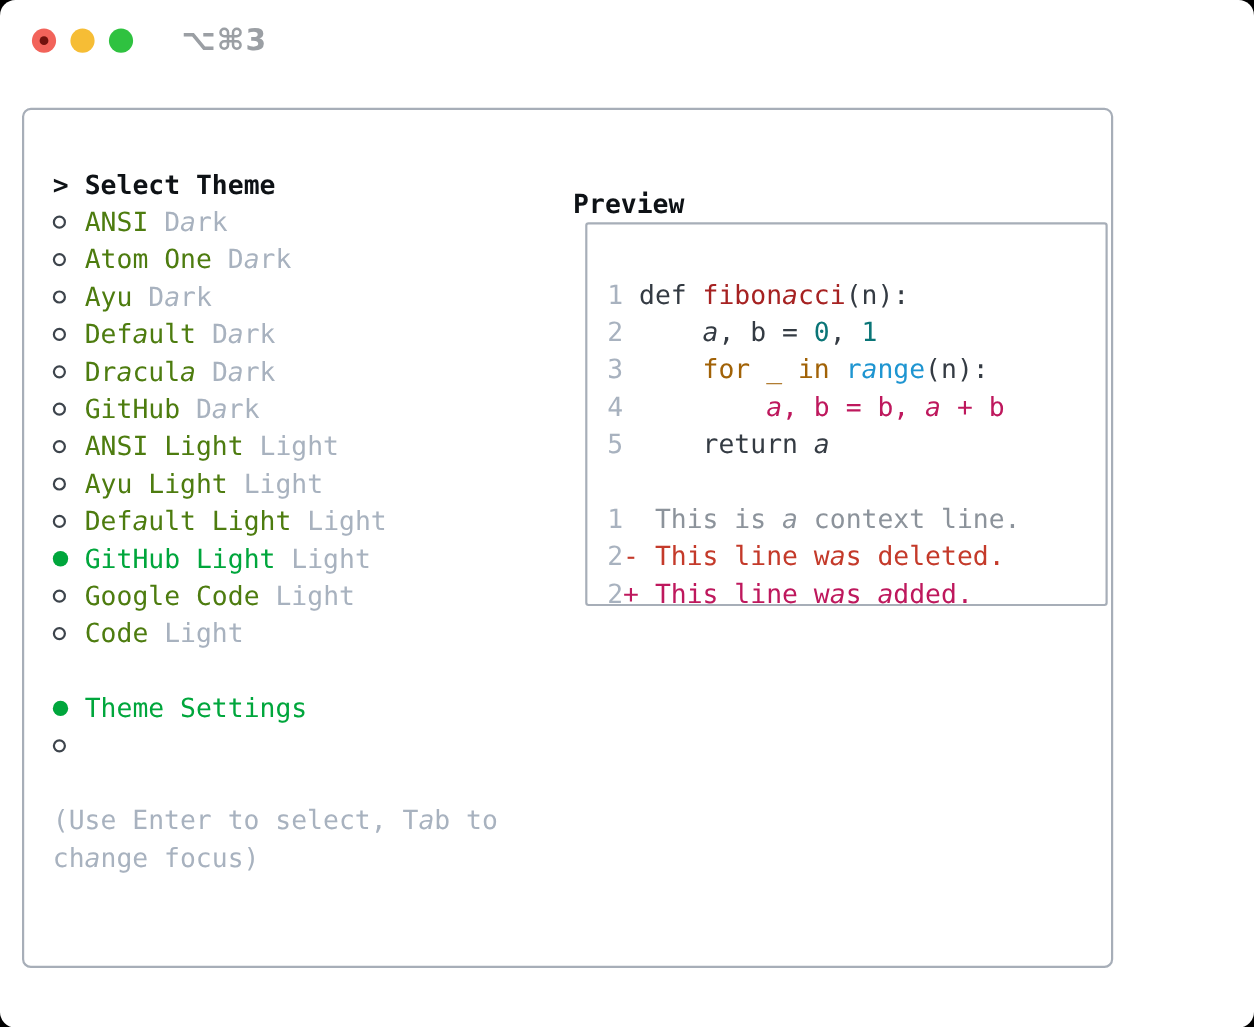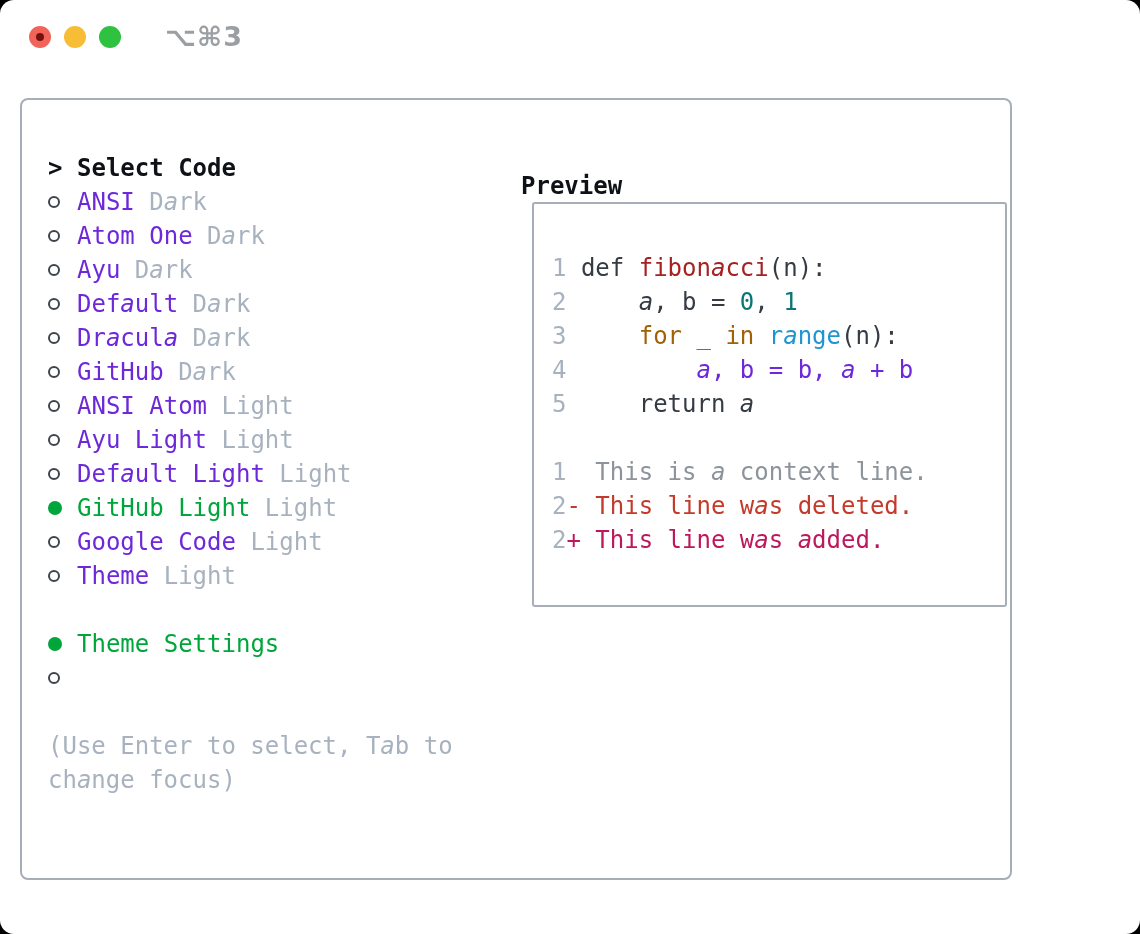--- a/index.html
+++ b/index.html
@@ -21,29 +21,29 @@
   .panel{position:absolute;left:20px;top:98px;width:992px;height:782px;box-sizing:border-box;
          border:2px solid #a7aeb8;border-radius:8px;background:#fff;font-size:24px;color:#343b43;}
 
   .left-col{position:absolute;left:26px;top:51px;}
   .row{height:34px;display:flex;align-items:center;white-space:pre;}
   .slot{width:29px;flex:0 0 29px;display:flex;align-items:center;}
   .prompt{font-weight:bold;color:#0e1216;}
   .heading{font-weight:bold;color:#0e1216;}
   .bullet{width:12px;height:12px;border-radius:50%;border:2px solid #3d444c;box-sizing:border-box;display:inline-block;}
   .bullet.sel{width:14px;height:14px;border:none;background:#00a63c;}
-  .t-name{color:#6d28d9;}
+  .t-name{color:#4d7c0f;}
   .t-name.sel{color:#00a63c;}
   .variant{color:#a8b2bf;}
   .muted{color:#a8b2bf;}
   .ia{font-style:italic;}
 
   
   .preview-title{position:absolute;left:499px;top:69px;justify-content:center;}
-  .preview-box{position:absolute;left:510px;top:102px;width:475px;height:405px;box-sizing:border-box;
+  .preview-box{position:absolute;left:510px;top:102px;width:475px;height:349px;box-sizing:border-box;
                border:2px solid #a7aeb8;border-radius:3px;text-decoration:underline;}
   .preview-lines{position:absolute;left:18px;top:47px;}
   .pline{height:34px;line-height:34px;white-space:pre;}
 </style>
 </head>
 <body>
 
 <div class="window">
 
   <div>
@@ -53,36 +53,36 @@
     <span class="light yellow"></span>
     <span class="light green"></span>
     <span class="win-title">⌥⌘3</span>
   </div>
 
   <div class="panel mono">
 
     <div class="left-col">
       <div class="row">
         <span class="slot prompt">&gt;</span>
-        <span class="heading">Select Code</span>
+        <span class="heading">Select Theme</span>
       </div>
 
       <div id="theme-list">
           <div class="row"><span class="slot"><span class="bullet"></span></span><span class="t-name">ANSI</span><span class="variant"> D<span class="ia">a</span>rk</span></div>
           <div class="row"><span class="slot"><span class="bullet"></span></span><span class="t-name">Atom One</span><span class="variant"> D<span class="ia">a</span>rk</span></div>
           <div class="row"><span class="slot"><span class="bullet"></span></span><span class="t-name">Ayu</span><span class="variant"> D<span class="ia">a</span>rk</span></div>
           <div class="row"><span class="slot"><span class="bullet"></span></span><span class="t-name">Def<span class="ia">a</span>ult</span><span class="variant"> D<span class="ia">a</span>rk</span></div>
           <div class="row"><span class="slot"><span class="bullet"></span></span><span class="t-name">Dr<span class="ia">a</span>cul<span class="ia">a</span></span><span class="variant"> D<span class="ia">a</span>rk</span></div>
           <div class="row"><span class="slot"><span class="bullet"></span></span><span class="t-name">GitHub</span><span class="variant"> D<span class="ia">a</span>rk</span></div>
-          <div class="row"><span class="slot"><span class="bullet"></span></span><span class="t-name">ANSI Atom</span><span class="variant"> Light</span></div>
+          <div class="row"><span class="slot"><span class="bullet"></span></span><span class="t-name">ANSI Light</span><span class="variant"> Light</span></div>
           <div class="row"><span class="slot"><span class="bullet"></span></span><span class="t-name">Ayu Light</span><span class="variant"> Light</span></div>
           <div class="row"><span class="slot"><span class="bullet"></span></span><span class="t-name">Def<span class="ia">a</span>ult Light</span><span class="variant"> Light</span></div>
           <div class="row"><span class="slot"><span class="bullet sel"></span></span><span class="t-name sel">GitHub Light</span><span class="variant"> Light</span></div>
           <div class="row"><span class="slot"><span class="bullet"></span></span><span class="t-name">Google Code</span><span class="variant"> Light</span></div>
-          <div class="row"><span class="slot"><span class="bullet"></span></span><span class="t-name">Theme</span><span class="variant"> Light</span></div>
+          <div class="row"><span class="slot"><span class="bullet"></span></span><span class="t-name">Code</span><span class="variant"> Light</span></div>
         </div>
 
       <div class="row"></div>
 
 
       <div id="apply-list">
           <div class="row"><span class="slot"><span class="bullet sel"></span></span><span class="t-name sel">Theme Settings</span></div>
           <div class="row"><span class="slot"><span class="bullet"></span></span></div>
         </div>
 
@@ -96,21 +96,21 @@
 
     <div class="row preview-title">
       <span class="heading">Preview</span>
     </div>
 
     <div class="preview-box">
       <div class="preview-lines" id="preview-lines">
           <div class="pline"><span style="color: rgb(168, 178, 191);">1</span><span style="color: rgb(52, 59, 67);"> def </span><span style="color: rgb(166, 34, 34);">fibon<span class="ia">a</span>cci</span><span style="color: rgb(52, 59, 67);">(n):</span></div>
           <div class="pline"><span style="color: rgb(168, 178, 191);">2</span><span style="color: rgb(52, 59, 67);">     <span class="ia">a</span>, b = </span><span style="color: rgb(10, 117, 119);">0</span><span style="color: rgb(52, 59, 67);">, </span><span style="color: rgb(10, 117, 119);">1</span></div>
           <div class="pline"><span style="color: rgb(168, 178, 191);">3</span><span style="color: #a16207;">     for _ in </span><span style="color: rgb(30, 149, 209);">r<span class="ia">a</span>nge</span><span style="color: rgb(52, 59, 67);">(n):</span></div>
-          <div class="pline"><span style="color: rgb(168, 178, 191);">4</span><span style="color: #6d28d9;">         <span class="ia">a</span>, b = b, <span class="ia">a</span> + b</span></div>
+          <div class="pline"><span style="color: rgb(168, 178, 191);">4</span><span style="color: #be185d;">         <span class="ia">a</span>, b = b, <span class="ia">a</span> + b</span></div>
           <div class="pline"><span style="color: rgb(168, 178, 191);">5</span><span style="color: rgb(52, 59, 67);">     return <span class="ia">a</span></span></div>
           <div class="pline"><span style="color: rgb(168, 178, 191);"></span></div>
           <div class="pline"><span style="color: rgb(168, 178, 191);">1</span><span style="color: rgb(140, 147, 155);">  This is <span class="ia">a</span> context line.</span></div>
           <div class="pline"><span style="color: rgb(168, 178, 191);">2</span><span style="color: rgb(196, 58, 42);">- This line w<span class="ia">a</span>s deleted.</span></div>
           <div class="pline"><span style="color: rgb(168, 178, 191);">2</span><span style="color: #be185d;">+ This line w<span class="ia">a</span>s <span class="ia">a</span>dded.</span></div>
         </div>
     </div>
 
   </div>
 </div>

